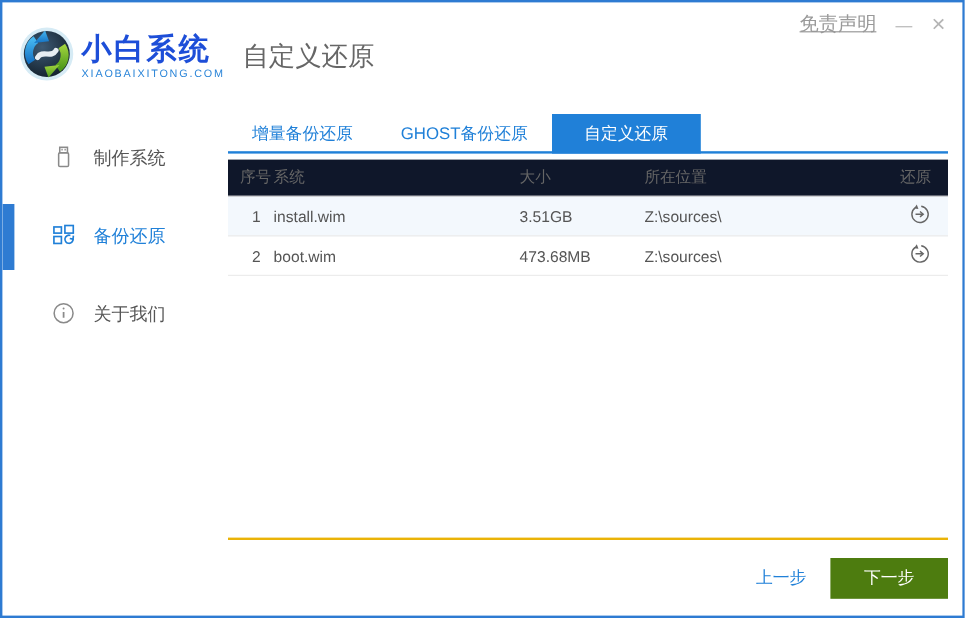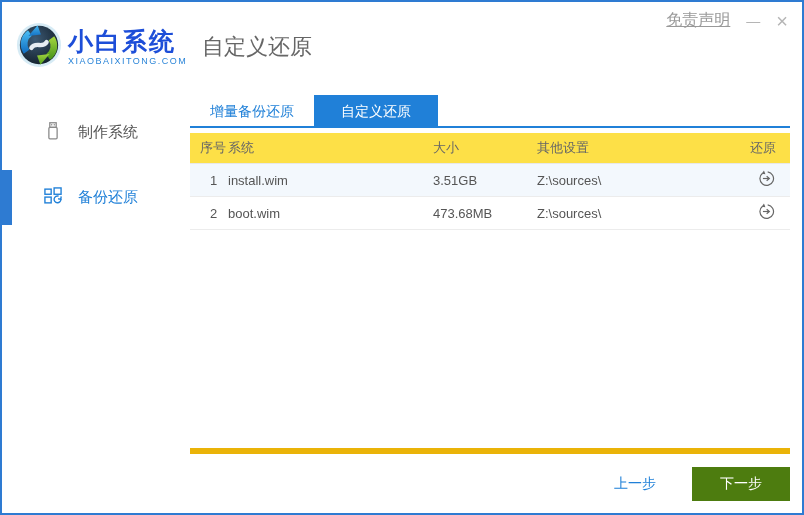--- a/index.html
+++ b/index.html
@@ -30,32 +30,32 @@
   .main { flex:1; display:flex; flex-direction:column; padding:0 12px 0 4px; }
 
   
   .tabs { margin-top:3px; display:flex; border-bottom:2px solid #2080d8; height:33px; }
   .tab { height:33px; line-height:33px; font-size:14px; color:#2080d8; padding:0 20px; cursor:pointer; white-space:nowrap; }
   .tab.active { background:#2080d8; color:#fff; padding:0 27px; }
 
   
   .table { margin-top:5px; font-size:13px; }
   .trow { display:flex; align-items:center; height:33px; border-bottom:1px solid #ececec; color:#555; }
-  .trow.thead { background:#fde047; color:#666; height:31px; border-bottom:1px solid #e8e8e8; }
+  .trow.thead { background:#0f172a; color:#666; height:31px; border-bottom:1px solid #e8e8e8; }
   .trow.alt { background:#f3f8fd; }
   .c-index { width:38px; padding-left:10px; }
   .trow.data .c-index { padding-left:20px; }
   .c-system { width:205px; }
   .c-size { width:104px; }
   .c-location { flex:1; }
   .c-restore { width:60px; display:flex; justify-content:flex-end; padding-right:14px; }
   .restore-btn { background:none; border:none; cursor:pointer; display:inline-flex; padding:0; }
 
   
-  .footer { margin-top:auto; border-top:6px solid #eab308; height:65px; display:flex; align-items:center; justify-content:flex-end; gap:36px; }
+  .footer { margin-top:auto; border-top:2px solid #eab308; height:65px; display:flex; align-items:center; justify-content:flex-end; gap:20px; }
   .prev-btn { color:#2080d8; font-size:14px; background:none; border:none; cursor:pointer; }
   .next-btn { width:98px; height:34px; background:#4d7c0f; color:#fff; font-size:14px; border:none; cursor:pointer; }
 </style>
 </head>
 <body>
 
 <div class="window">
 
   <div class="titlebar-controls">
     <span class="disclaimer">免责声明</span>
@@ -118,35 +118,47 @@
           <svg viewBox="0 0 24 24" width="22" height="22" fill="none" stroke="#2080d8" stroke-width="1.5">
             <rect x="3.2" y="4.5" width="6.8" height="5.6"></rect>
             <rect x="13.2" y="3.2" width="7.6" height="6.9"></rect>
             <rect x="3.2" y="13.2" width="6.8" height="6.3"></rect>
             <path d="M20.6 15.4 a 3.7 3.7 0 1 1 -2.4 -3.2"></path>
             <path d="M20.9 12.4 l-0.3 3.2 l-3 -0.6"></path>
           </svg>
         </span>
         <span>备份还原</span>
       </div>
+      <div class="side-item">
+
+        <span>
+          <svg viewBox="0 0 24 24" width="22" height="22" fill="none" stroke="#8a8a8a" stroke-width="1.4">
+            <circle cx="12" cy="12" r="8.6"></circle>
+            <path d="M12 11 v5.2" stroke-width="1.6"></path>
+            <circle cx="12" cy="7.8" r="0.9" fill="#8a8a8a" stroke="none"></circle>
+          </svg>
+        </span>
+        <span>关于我们</span>
+      </div>
     </nav>
 
     <main class="main">
 
       <div class="tabs">
         <div class="tab">增量备份还原</div>
+        <div class="tab">GHOST备份还原</div>
         <div class="tab active">自定义还原</div>
       </div>
 
       <div class="table">
         <div class="trow thead">
           <div class="c-index">序号</div>
           <div class="c-system">系统</div>
           <div class="c-size">大小</div>
-          <div class="c-location">其他设置</div>
+          <div class="c-location">所在位置</div>
           <div class="c-restore">还原</div>
         </div>
 
         <div class="trow data alt">
           <div class="c-index">1</div>
           <div class="c-system">install.wim</div>
           <div class="c-size">3.51GB</div>
           <div class="c-location">Z:\sources\</div>
           <div class="c-restore">
             <button class="restore-btn">

